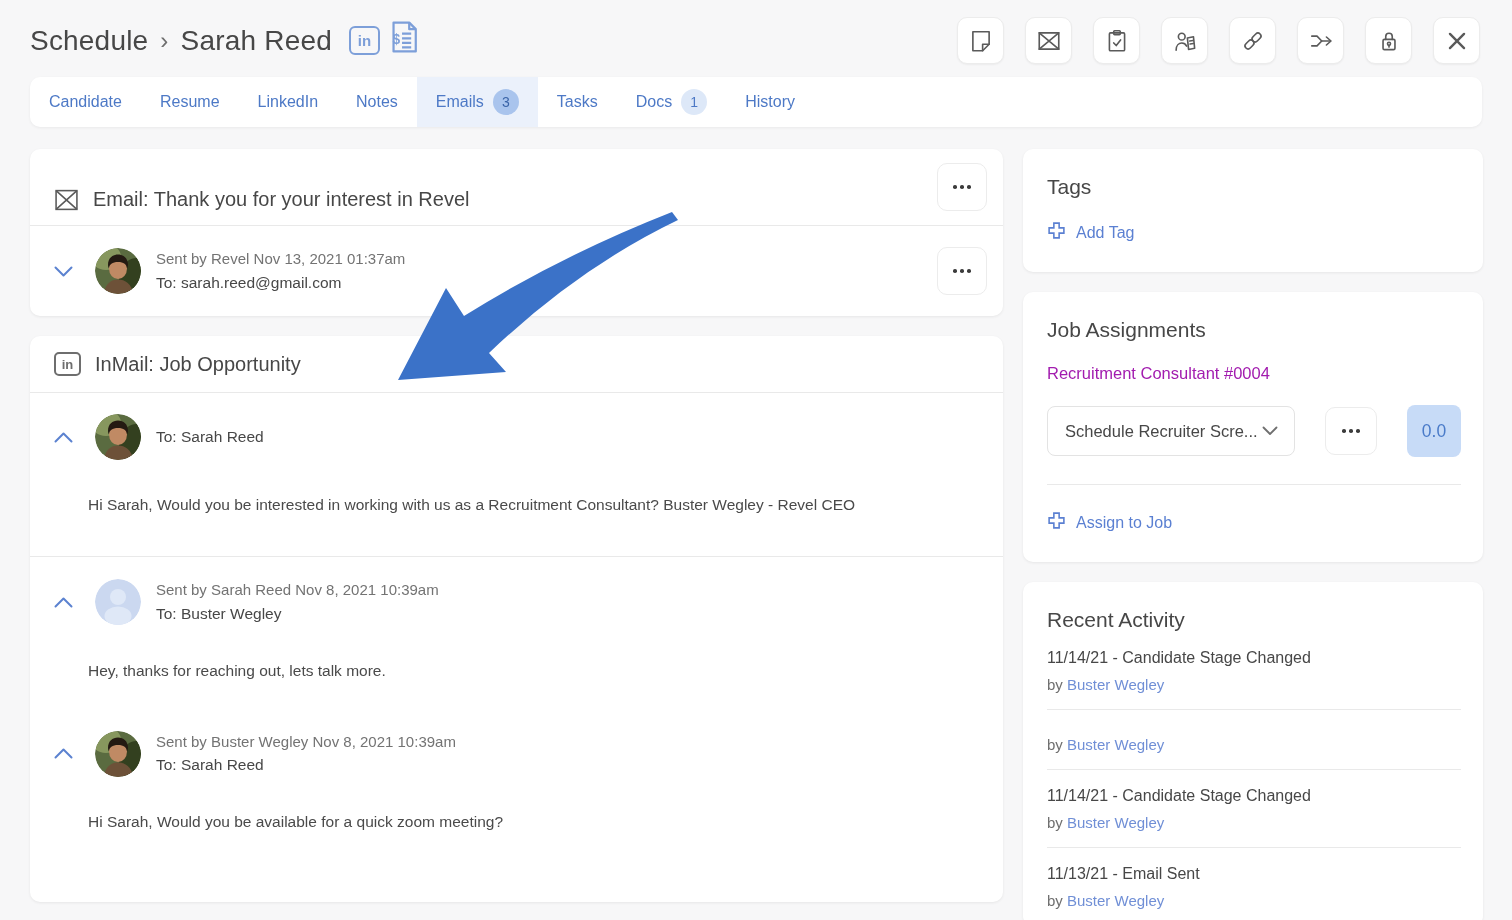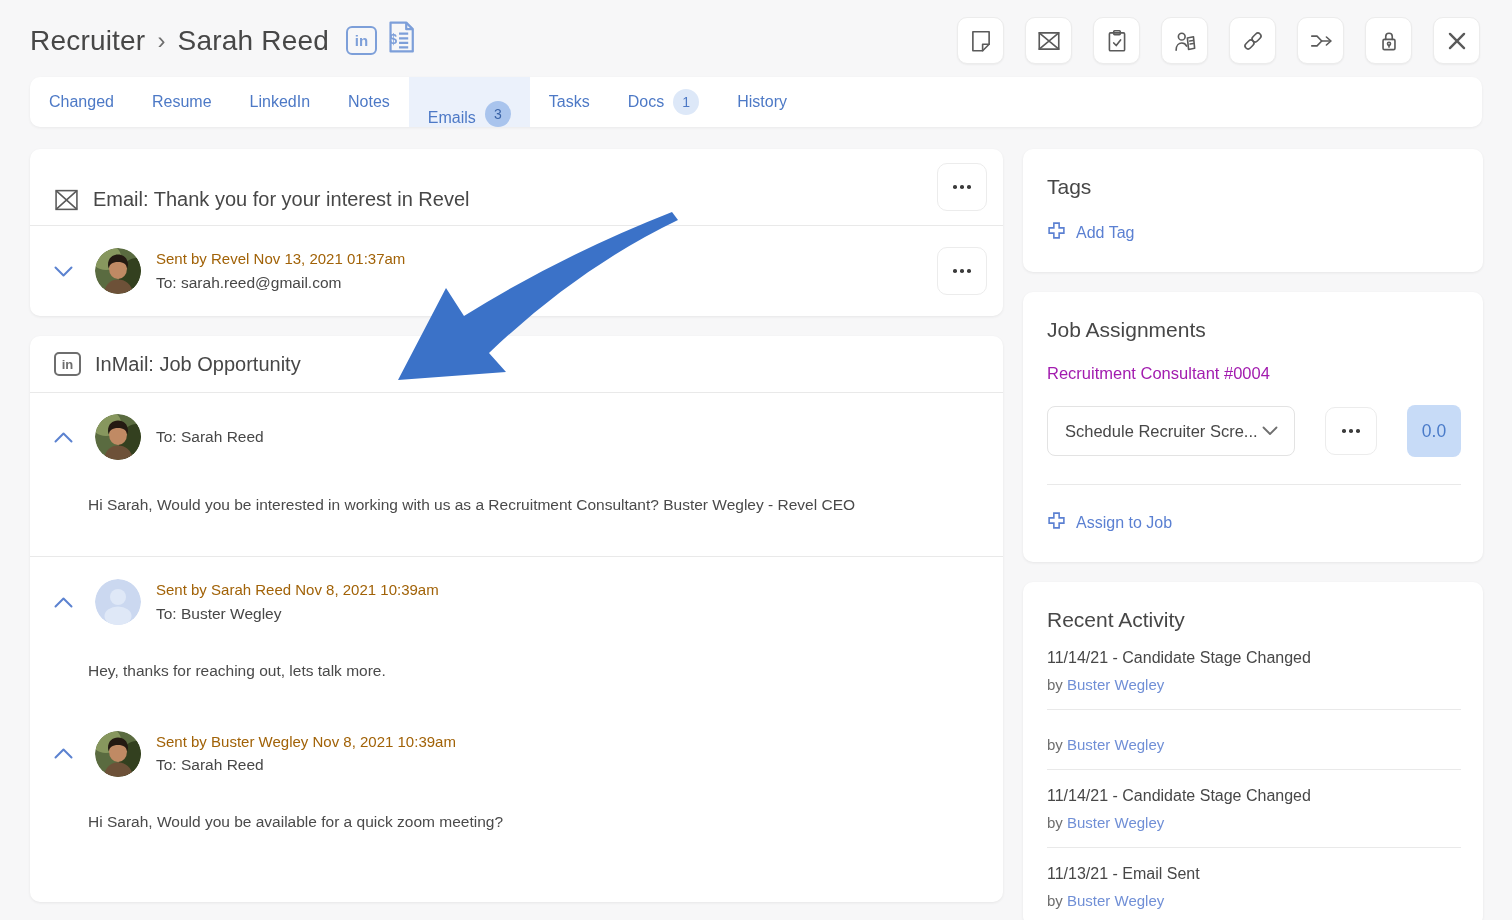--- a/index.html
+++ b/index.html
@@ -27,21 +27,21 @@
     display:flex; align-items:center; justify-content:center;
     box-shadow:0 1px 2px rgba(0,0,0,.05); cursor:pointer;
   }
   .tool-btn svg { stroke:#5a5a5a; fill:none; stroke-width:1.5; stroke-linecap:round; stroke-linejoin:round; }
   
   .tabbar {
     margin:0 30px; background:#fff; border-radius:10px; height:50px;
     display:flex; align-items:stretch; box-shadow:0 1px 3px rgba(0,0,0,.06); overflow:hidden;
   }
   .tab { display:flex; align-items:center; gap:9px; padding:0 19px; font-size:16px; color:#4d79c6; cursor:pointer; white-space:nowrap; }
-  .tab.active { background:#ebf1fb;align-items:flex-end; }
+  .tab.active { background:#ebf1fb; }
   .tab-badge { width:26px; height:26px; border-radius:50%; display:flex; align-items:center; justify-content:center; font-size:14px; }
   .tab-badge.filled { background:#a9c4ed; color:#3a64a8; }
   .tab-badge.light  { background:#dde8f8; color:#4d79c6; }
   
   .content { display:flex; gap:20px; padding:22px 30px 0; align-items:flex-start; }
   .card { background:#fff; border-radius:10px; box-shadow:0 1px 3px rgba(0,0,0,.07); }
   .main-col { width:973px; flex:none; }
   .side-col { width:460px; flex:none; }
 
   .card-head { display:flex; align-items:flex-end; padding:14px 16px 14px 24px; }
@@ -57,21 +57,21 @@
     display:flex; align-items:center; justify-content:center; gap:3.5px; cursor:pointer; flex:none;
   }
   .dots-btn i { width:3.6px; height:3.6px; border-radius:50%; background:#3c3c3c; }
   .hdiv { height:1px; background:#e9e9e9; }
 
   .msg-row { display:flex; align-items:center; padding:21px 16px 21px 24px; }
   .msg-row .chev { width:34px; display:flex; justify-content:flex-start; cursor:pointer; flex:none; }
   .msg-row .chev svg { stroke:#5b82d0; fill:none; stroke-width:2; stroke-linecap:round; stroke-linejoin:round; }
   .avatar { width:46px; height:46px; border-radius:50%; overflow:hidden; flex:none; margin:0 15px 0 7px; }
   .msg-meta { flex:1; line-height:1.55; }
-  .msg-meta .sentby { font-size:15px; color:#a16207; }
+  .msg-meta .sentby { font-size:15px; color:#737373; }
   .msg-meta .to     { font-size:15.5px; color:#474747; }
   .msg-body { font-size:15.5px; color:#4a4a4a; padding:34px 24px 40px 58px; line-height:1.45; }
   .inmail-card { min-height:566px; }
 
   
   .side-card { padding:26px 22px 28px 24px; }
   .side-card + .side-card { margin-top:20px; }
   .side-title { font-size:21px; color:#474747; }
   .blue-link { display:inline-flex; align-items:center; gap:10px; color:#5b80d2; font-size:16px; cursor:pointer; text-decoration:none; }
   .plus-ico svg { stroke:#5b80d2; fill:none; stroke-width:1.5; }
@@ -99,21 +99,21 @@
   .act-by a { color:#708fd6; text-decoration:none; cursor:pointer; }
 
   
   .arrow-overlay { position:absolute; left:0; top:0; width:1512px; height:920px; pointer-events:none; z-index:40; }
 </style>
 </head>
 <body>
 
 <div class="header">
   <div class="breadcrumb">
-    <span>Recruiter</span>
+    <span>Schedule</span>
     <span class="crumb-sep">›</span>
     <span>Sarah Reed</span>
     <span class="title-icons">
       <span class="li-badge">in</span>
       <span>
         <svg width="32" height="34" viewBox="0 0 24 26">
           <g stroke="#7d9fd9" stroke-width="1.7" fill="none" stroke-linejoin="round">
             <path d="M4 2h12l5 5v17H4z"></path>
             <path d="M16 2v5h5"></path>
             <path d="M10.5 10.5h7M10.5 14h7M10.5 17.5h7M10.5 21h7"></path>
@@ -178,21 +178,21 @@
     <div class="tool-btn" title="delete-x-icon">
       <svg width="26" height="26" viewBox="0 0 24 24" style="stroke-width:2.2">
         <path d="M5.5 5.5l13 13M18.5 5.5l-13 13"></path>
       </svg>
     </div>
   </div>
 </div>
 
 <div class="tabbar">
   <div class="tab">
-      <span>Changed</span>
+      <span>Candidate</span>
     </div>
   <div class="tab">
       <span>Resume</span>
     </div>
   <div class="tab">
       <span>LinkedIn</span>
     </div>
   <div class="tab">
       <span>Notes</span>
     </div>

